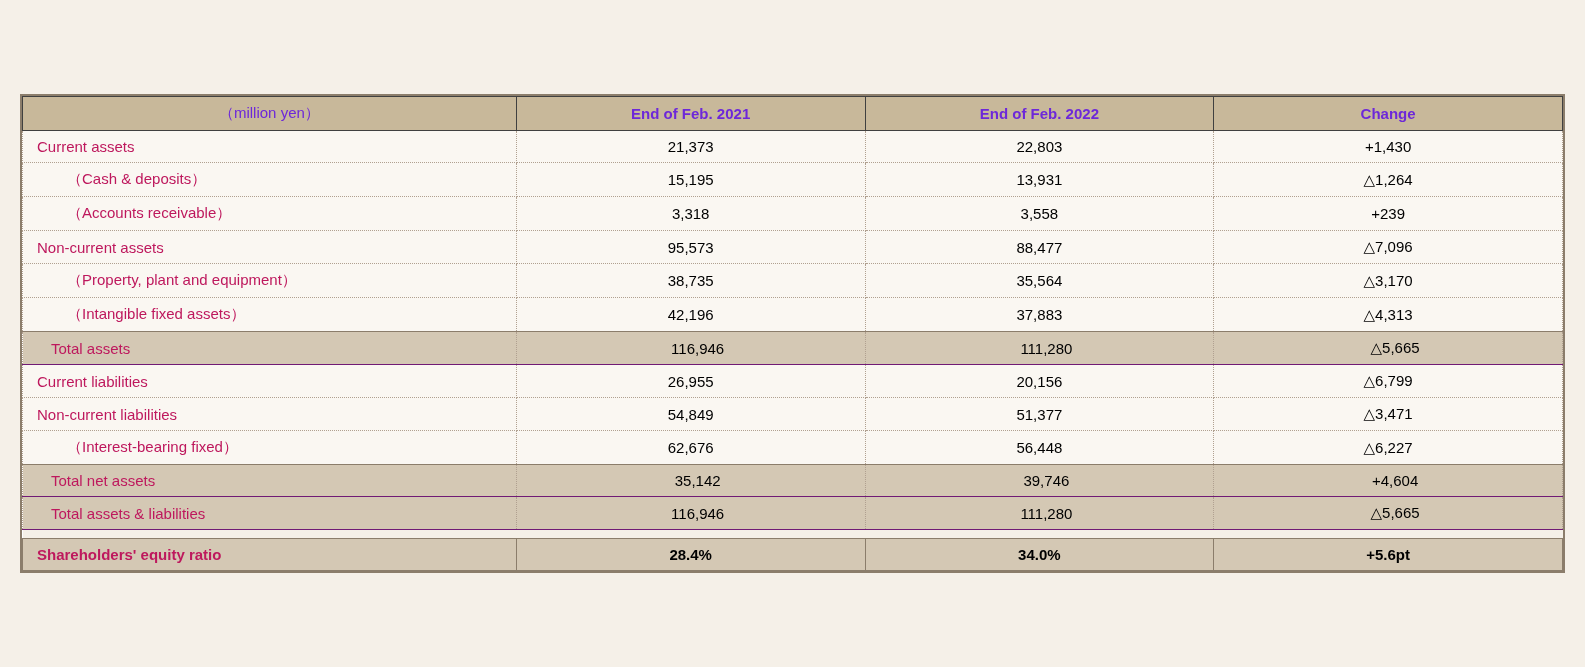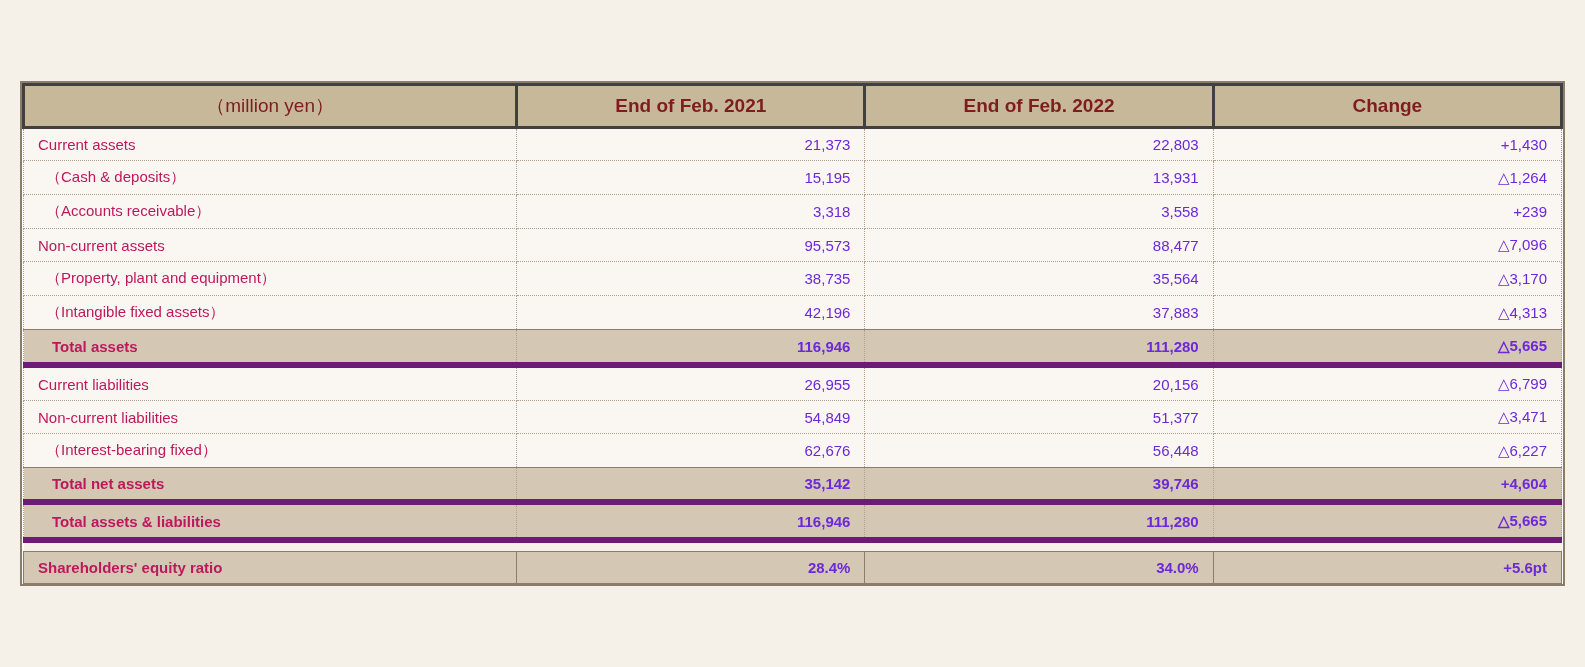--- a/index.html
+++ b/index.html
@@ -25,55 +25,55 @@
     th, td {
       padding: 7px 14px;
       border: 1px dotted #b0a090;
     }
     
     thead tr {
       background: #c8b89a;
     }
     thead th {
       font-weight: bold;
-      font-size: 19px;
-      color: #7f1d1d;
-      border: 3px solid #404040;
+      font-size: 15px;
+      color: #6d28d9;
+      border: 1px solid #404040;
     }
     thead th:first-child {
       text-align: center;
       font-weight: normal;
     }
     thead th:not(:first-child) {
       text-align: center;
     }
     
     tbody tr {
       background: #faf7f2;
     }
     tbody tr.subtotal-row {
       background: #d4c8b4;
     }
     tbody tr.subtotal-row td {
-      font-weight: bold;
+      font-weight: normal;
       border-top: 1px solid #8b7d6b;
-      border-bottom: 6px solid #701a75;
+      border-bottom: 1px solid #701a75;
       padding-left: 28px;
     }
     td:first-child {
       text-align: left;
       color: #be185d;
     }
     td:not(:first-child) {
-      text-align: right;
-      color: #6d28d9;
+      text-align: center;
+      color: #000000;
     }
     
     td.indent {
-      padding-left: 22px;
+      padding-left: 44px;
     }
     
     tr.separator td {
       padding: 4px;
       background: #f5f0e8;
       border: none;
     }
     
     tr.shareholder-row {
       background: #d4c8b4;

